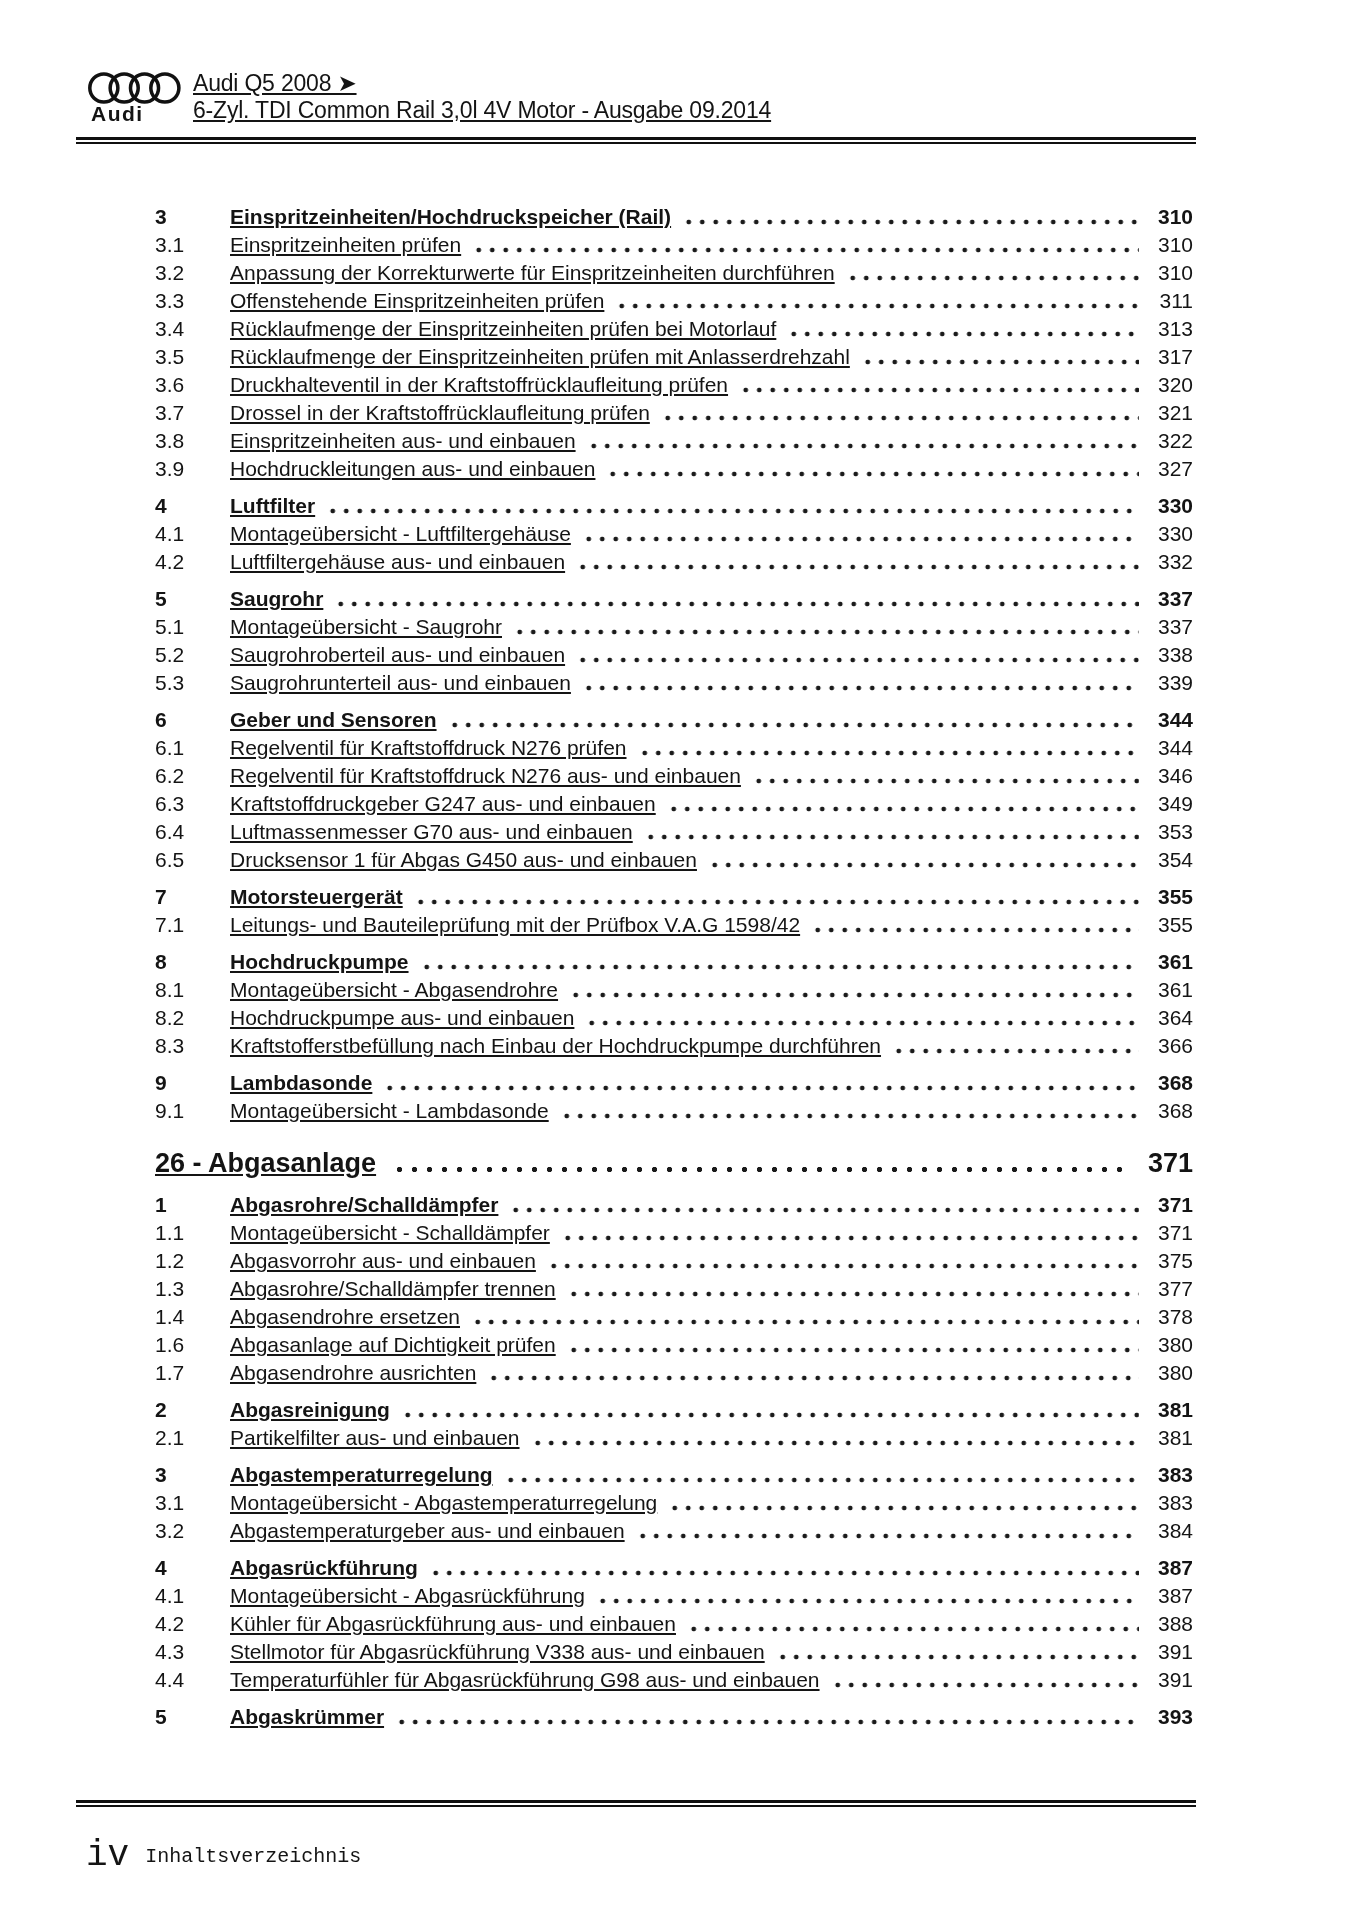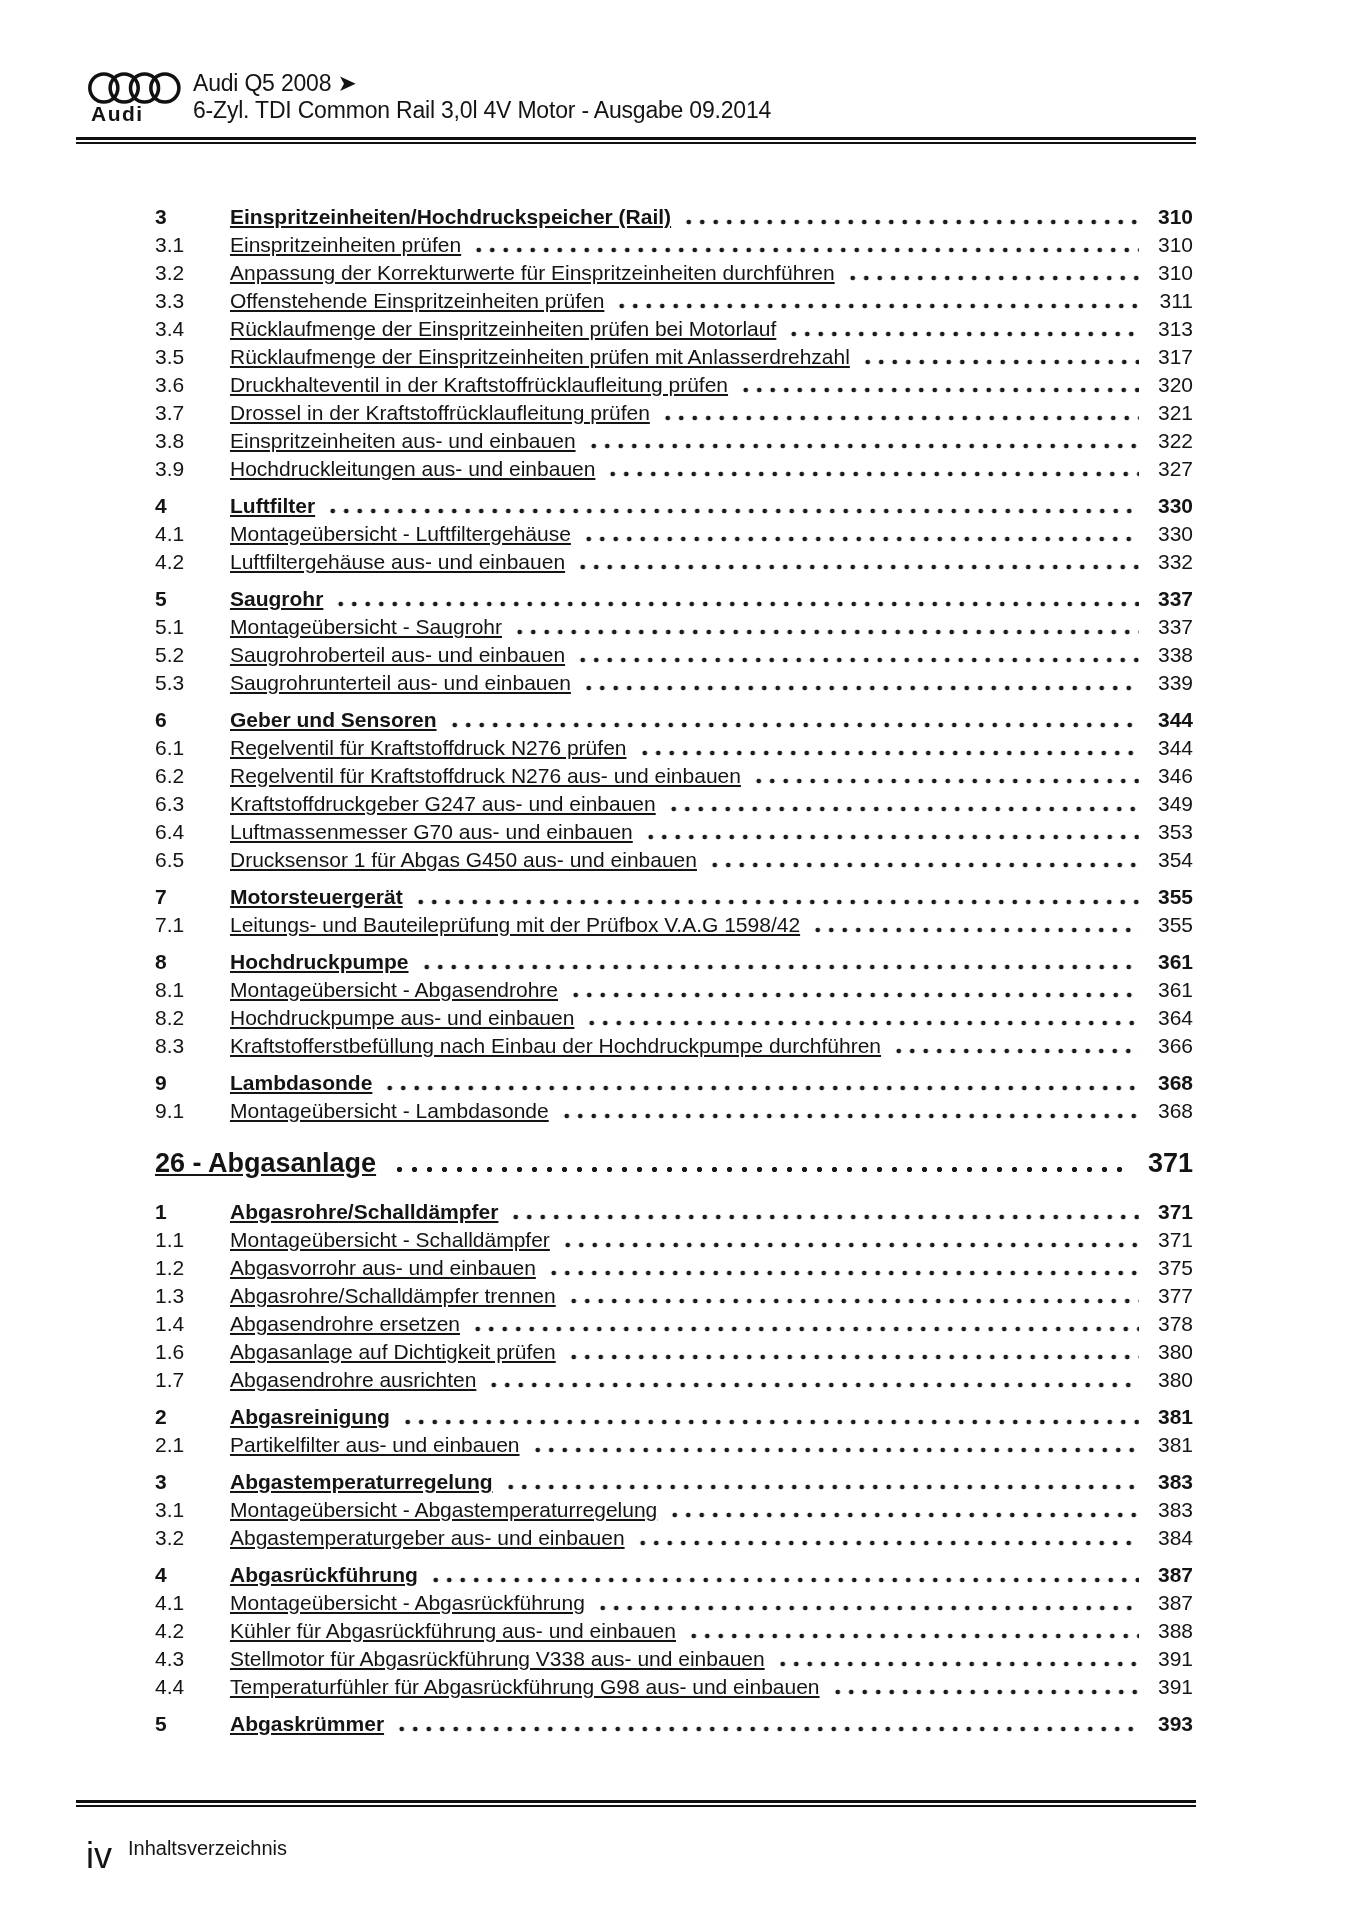--- a/index.html
+++ b/index.html
@@ -11,21 +11,21 @@
 
   
   .hdr { position:absolute; top:70px; left:85px; display:flex; align-items:flex-start; }
   .logo-block { width:100px; flex:0 0 100px; }
   .rings { display:block; margin-left:2px; }
   .wordmark {
     font-weight:800; font-size:21px; letter-spacing:1.5px;
     margin-top:-3px; margin-left:6px; transform:scaleY(0.92);
   }
   .hdr-text { margin-left:8px; }
-  .hdr-line { font-size:23px; line-height:27px; letter-spacing:-0.2px; white-space:nowrap; }
+  .hdr-line { font-size:23px; line-height:27px; letter-spacing:-0.2px; white-space:nowrap;text-decoration:underline; }
 
   .rule {
     box-sizing:border-box; height:7px;
     border-top:3px solid #101010; border-bottom:2px solid #101010;
   }
   .rule-top { position:absolute; top:137px; left:76px; right:161px; }
 
   
   .toc { position:absolute; top:194px; left:0; right:164px; }
   .toc-row {
@@ -40,33 +40,33 @@
     background-image:radial-gradient(circle, #1a1a1a 2px, rgba(0,0,0,0) 2.7px);
     background-size:13.5px 8px;
     background-repeat:repeat-x;
     background-position:left bottom 5px;
   }
   .toc-row .pg { flex:0 0 auto; min-width:48px; text-align:right; }
 
   .level-section { font-weight:bold; margin-top:9px; }
   .level-chapter {
     font-weight:bold; font-size:27px; line-height:36px;
-    margin-top:20px; margin-bottom:17px; align-items:center;
+    margin-top:20px; margin-bottom:10px; align-items:center;
   }
   .level-chapter .dots {
     margin-left:16px;
     background-image:radial-gradient(circle, #1a1a1a 2.3px, rgba(0,0,0,0) 3px);
     background-size:15px 9px;
     background-position:left bottom 7px;
   }
   .level-chapter .pg { min-width:56px; }
 
   
   .ftr { position:absolute; top:1800px; left:76px; right:161px; }
-  .ftr-text { display:flex; align-items:flex-start; margin-top:30px; padding-left:10px; }
+  .ftr-text { display:flex; align-items:center; margin-top:30px; padding-left:10px;font-family:Liberation Mono, monospace; }
   .roman { font-size:36px; line-height:38px; }
   .ftr-label { font-size:20px; margin-left:16px; }
 </style>
 </head>
 <body>
 
 <div class="page">
 
   <header class="hdr">
     <div class="logo-block">

